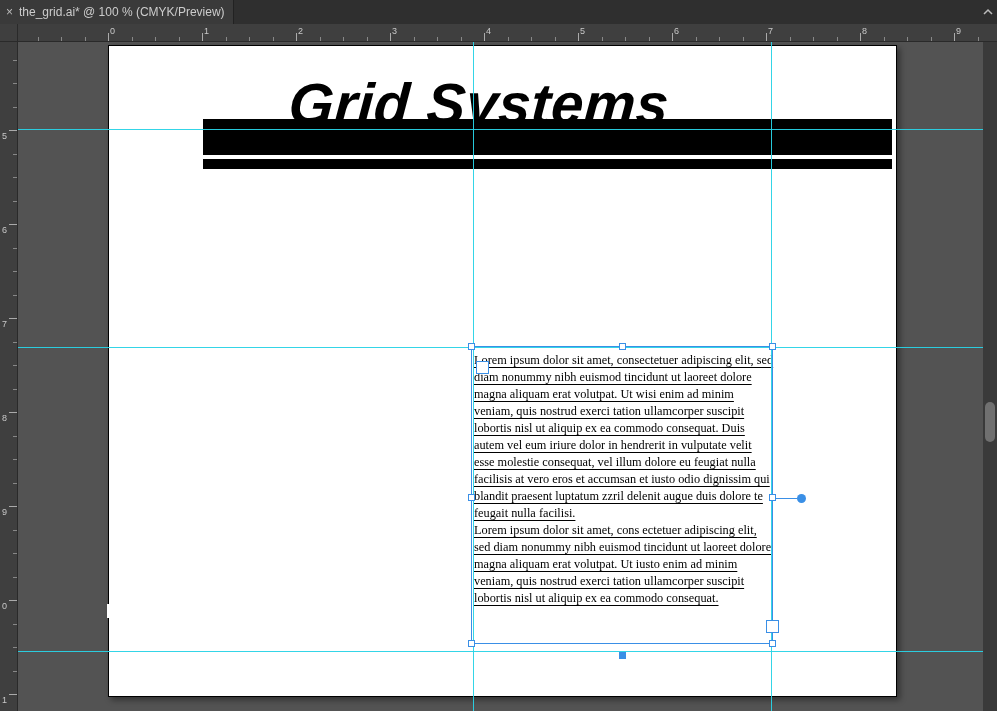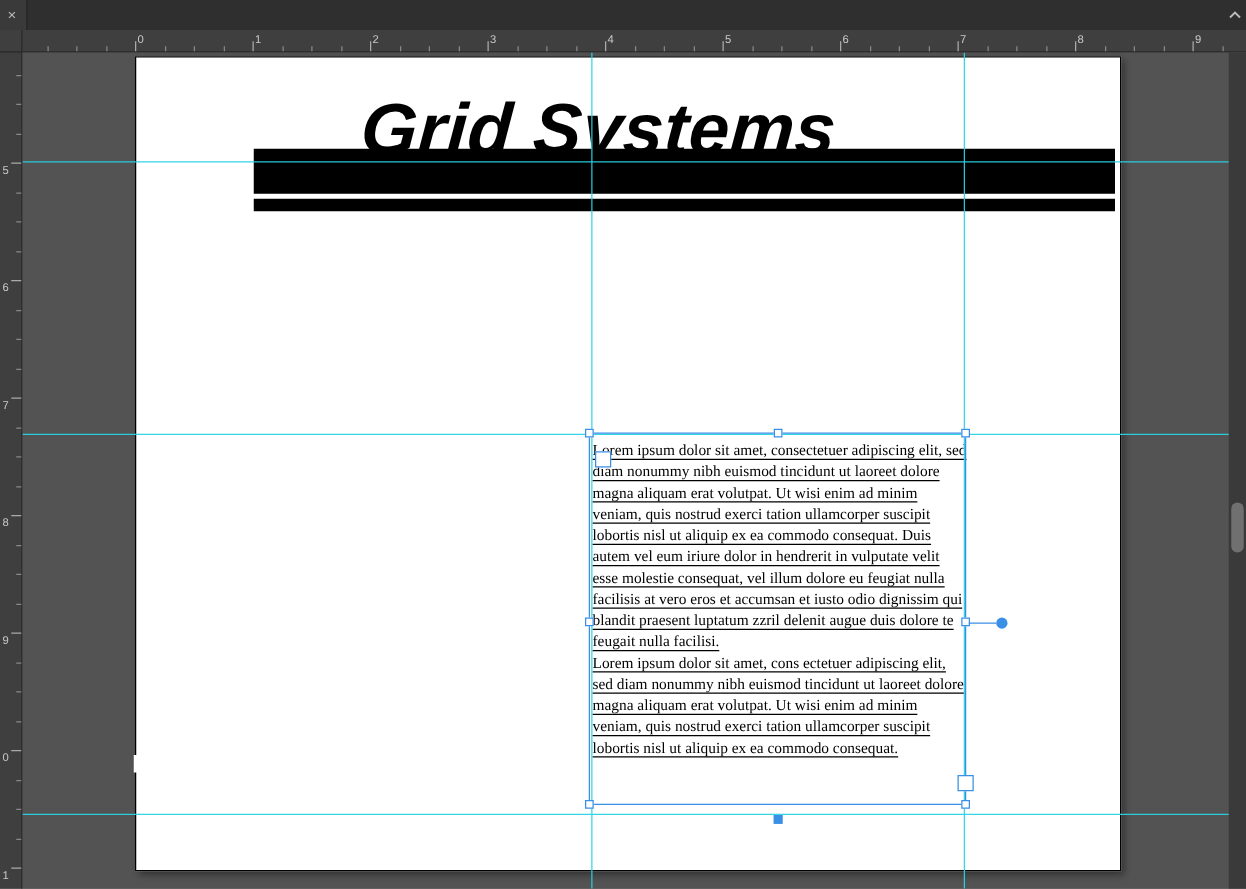--- a/index.html
+++ b/index.html
@@ -224,20 +224,21 @@
     width: 3px; height: 14px;
     background: #fff;
   }
 </style>
 </head>
 <body>
 
 <div class="tabbar">
   <div class="tab">
     <span class="close">×</span>
+    <span>the_grid.ai* @ 100 % (CMYK/Preview)</span>
   </div>
   <div class="tabbar-right">
     <svg class="chev" viewBox="0 0 10 10">
         <path d="M1 7 L5 3 L9 7" fill="none" stroke="#bbb" stroke-width="1.5"></path>
       </svg>
   </div>
 </div>
 
 <div class="ruler-h" id="rulerH">
     <div class="tick-major-h" style="left: 108px;"></div>
@@ -335,21 +336,21 @@
 
 <div class="canvas-area">
 
   <div class="artboard">
     <div class="title">Grid Systems</div>
     <div class="bar"></div>
     <div class="bar2"></div>
 
     <div class="bodytext">
       <p>Lorem ipsum dolor sit amet, consectetuer adipiscing elit, sed diam nonummy nibh euismod tincidunt ut laoreet dolore magna aliquam erat volutpat. Ut wisi enim ad minim veniam, quis nostrud exerci tation ullamcorper suscipit lobortis nisl ut aliquip ex ea commodo consequat. Duis autem vel eum iriure dolor in hendrerit in vulputate velit esse molestie consequat, vel illum dolore eu feugiat nulla facilisis at vero eros et accumsan et iusto odio dignissim qui blandit praesent luptatum zzril delenit augue duis dolore te feugait nulla facilisi.</p>
-      <p class="para2">Lorem ipsum dolor sit amet, cons ectetuer adipiscing elit, sed diam nonummy nibh euismod tincidunt ut laoreet dolore magna aliquam erat volutpat. Ut wisi enim ad minim veniam, quis nostrud exerci tation ullamcorper suscipit lobortis nisl ut aliquip ex ea commodo consequat.</p>
+      <p class="para2">Lorem ipsum dolor sit amet, cons ectetuer adipiscing elit, sed diam nonummy nibh euismod tincidunt ut laoreet dolore magna aliquam erat volutpat. Ut iusto enim ad minim veniam, quis nostrud exerci tation ullamcorper suscipit lobortis nisl ut aliquip ex ea commodo consequat.</p>
     </div>
 
     <div class="page-edge-mark" style="left:-2px; top:558px;"></div>
   </div>
 
   <div id="guides" style="position: absolute; left: 0px; top: 0px; width: 100%; height: 100%; pointer-events: none;">
       <div class="guide-h" style="top: 87px;"></div>
       <div class="guide-h" style="top: 305px;"></div>
       <div class="guide-h" style="top: 609px;"></div>
       <div class="guide-v" style="left: 455px;"></div>

